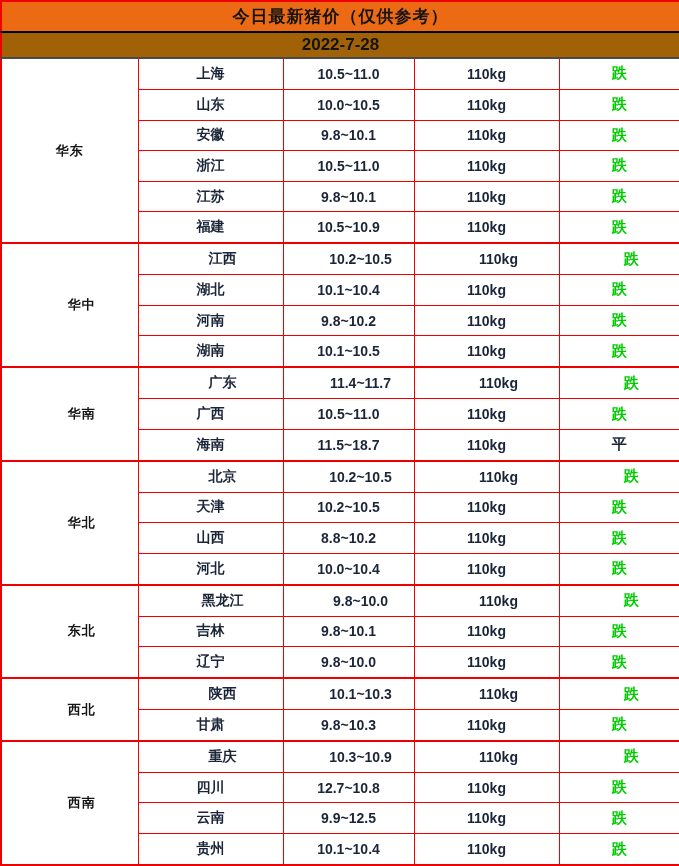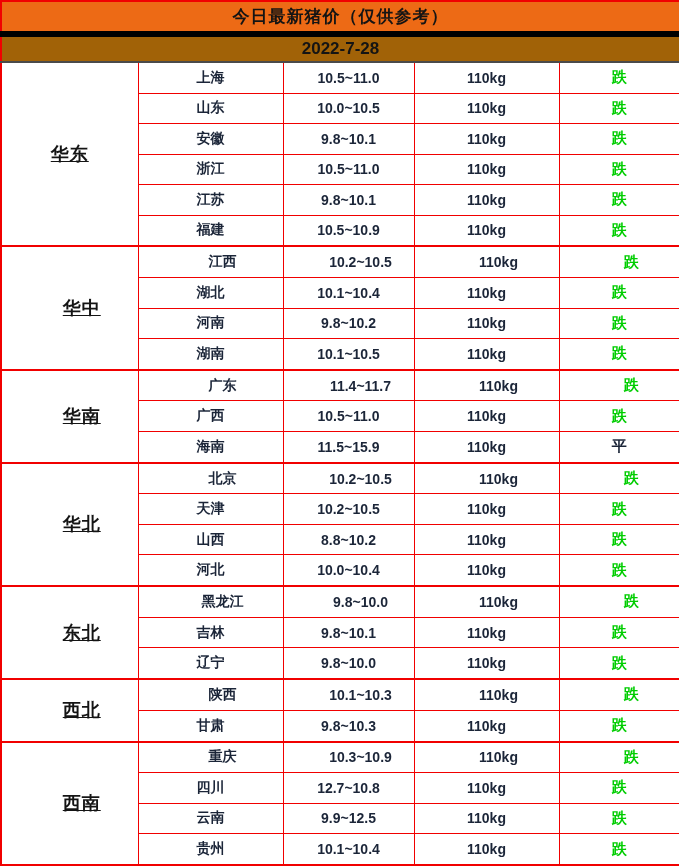--- a/index.html
+++ b/index.html
@@ -15,28 +15,28 @@
   td{
     text-align:center;vertical-align:middle;
     font-weight:bold;font-size:14px;color:#1B2538;
     border:1px solid #F10000;
     overflow:hidden;white-space:nowrap;
     padding:0;
   }
   .title-row td{
     height:29px;background:#ED6A15;color:#141414;
     font-size:17px;letter-spacing:1px;
-    border-bottom:6px solid #000000;
+    border-bottom:2px solid #000000;
   }
   .date-row td{
     height:24px;background:#a16207;color:#141414;
     font-size:17px;
     border-bottom:2px solid #4A4A4A;
   }
-  .region-cell{font-size:18px;color:#141414;letter-spacing:1px;text-decoration:underline;}
+  .region-cell{font-size:13px;color:#141414;letter-spacing:1px;}
   tr.group-start td{border-top:2px solid #F10000;padding-left:24px;}
   .trend-cell{font-size:15px;}
 </style>
 </head>
 <body>
 
 <table>
   <colgroup>
     <col style="width:137px">
       <col style="width:145px">
@@ -124,21 +124,21 @@
     <td class="trend-cell" style="color: rgb(0, 205, 0);">跌</td>
   </tr>
   <tr>
     <td>广西</td>
     <td>10.5~11.0</td>
     <td>110kg</td>
     <td class="trend-cell" style="color: rgb(0, 205, 0);">跌</td>
   </tr>
   <tr>
     <td>海南</td>
-    <td>11.5~15.9</td>
+    <td>11.5~18.7</td>
     <td>110kg</td>
     <td class="trend-cell" style="color: rgb(27, 37, 56);">平</td>
   </tr>
 
   <tr class="group-start">
     <td class="region-cell" rowspan="4">华北</td>
     <td>北京</td>
     <td>10.2~10.5</td>
     <td>110kg</td>
     <td class="trend-cell" style="color: rgb(0, 205, 0);">跌</td>

